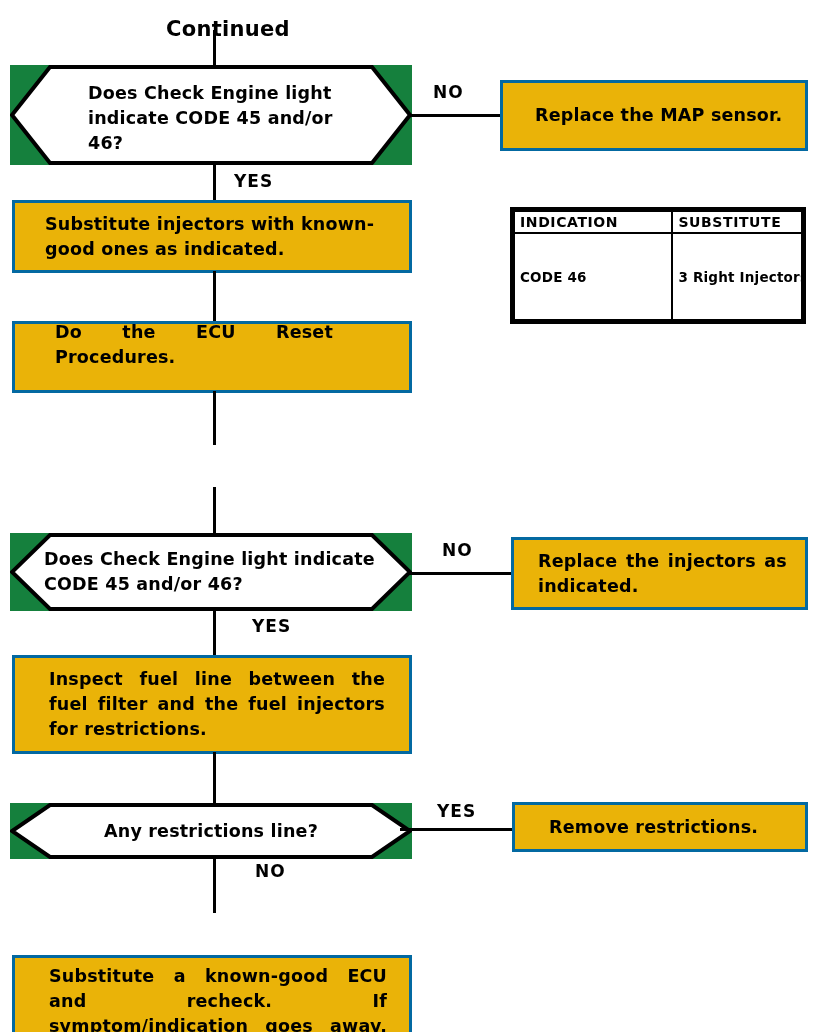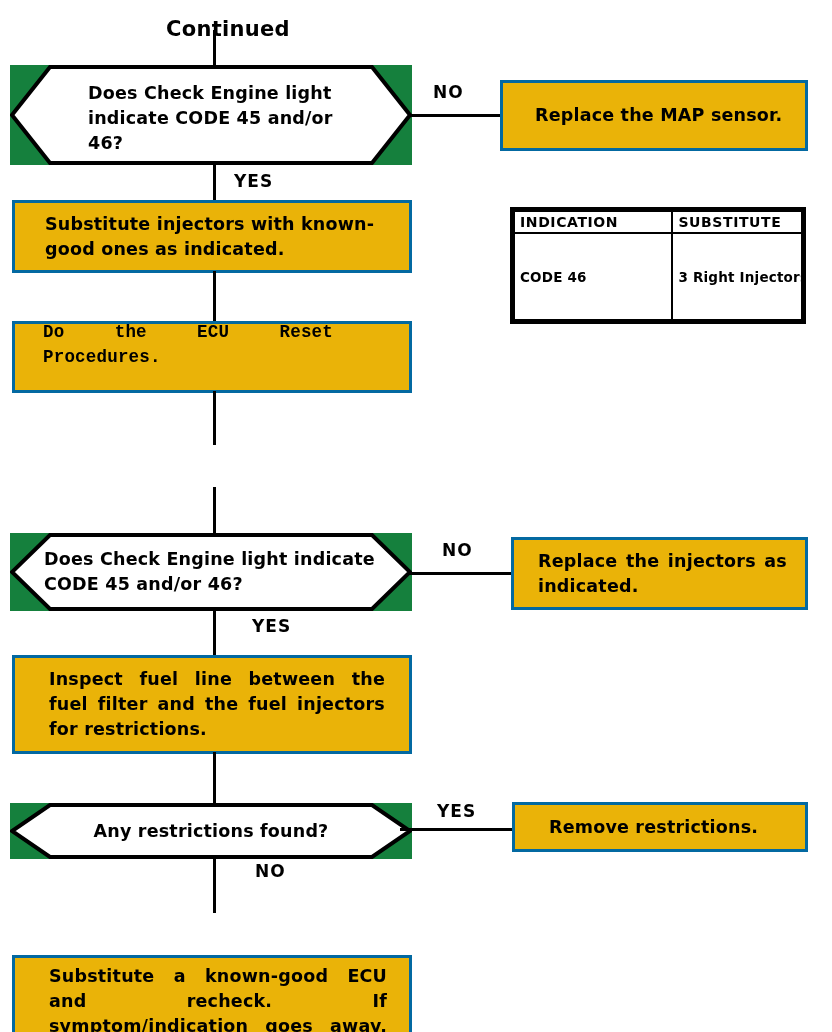--- a/index.html
+++ b/index.html
@@ -129,21 +129,21 @@
   <div class="vline" style="left:213px; top:163px; height:40px;"></div>
   <div class="flowlabel" style="left:234px; top:171px;">YES</div>
 
   <div class="node proc" style="left:12px; top:200px; width:400px; height:73px;">
     <div class="txt" style="padding-left:30px; padding-right:12px;">Substitute injectors with known-good ones as indicated.</div>
   </div>
 
   <div class="vline" style="left:213px; top:271px; height:52px;"></div>
 
   <div class="node proc" style="left:12px; top:321px; width:400px; height:72px;">
-    <div class="txt" style="padding-left:28px; padding-right:12px; text-align:justify; text-align-last:left; width:330px; position:relative; top:-12px;font-family:Liberation Mono, monospace;">Do the ECU Reset Procedures.</div>
+    <div class="txt" style="padding-left:40px; padding-right:12px; text-align:justify; text-align-last:left; width:330px; position:relative; top:-12px;">Do the ECU Reset Procedures.</div>
   </div>
 
   <div class="vline" style="left:213px; top:391px; height:54px;"></div>
 
 
   <div class="vline" style="left:213px; top:487px; height:48px;"></div>
 
   <div class="hex" style="left:10px; top:533px; width:402px; height:78px;">
     <svg class="hexsvg" viewBox="0 0 402 78" preserveAspectRatio="none">
       <polygon points="40,2 362,2 400,39 362,76 40,76 2,39" fill="#ffffff" stroke="#000000" stroke-width="4"></polygon>
@@ -164,21 +164,21 @@
   <div class="node proc justify" style="left:12px; top:655px; width:400px; height:99px;">
     <div class="txt" style="padding-left:34px; padding-right:24px;">Inspect fuel line between the fuel filter and the fuel injectors for restrictions.</div>
   </div>
 
   <div class="vline" style="left:213px; top:752px; height:54px;"></div>
 
   <div class="hex" style="left:10px; top:803px; width:402px; height:56px;">
     <svg class="hexsvg" viewBox="0 0 402 56" preserveAspectRatio="none">
       <polygon points="40,2 362,2 400,28 362,54 40,54 2,28" fill="#ffffff" stroke="#000000" stroke-width="4"></polygon>
     </svg>
-    <div class="txt" style="left:0px; top:16px; width:402px; text-align:center;">Any restrictions found?</div>
+    <div class="txt" style="left:0px; top:16px; width:402px; text-align:center;">Any restrictions line?</div>
   </div>
 
   <div class="hline" style="left:400px; top:828px; width:116px;"></div>
   <div class="flowlabel" style="left:437px; top:801px;">YES</div>
 
   <div class="node proc" style="left:512px; top:802px; width:296px; height:50px;">
     <div class="txt" style="padding-left:34px; padding-right:12px;">Remove restrictions.</div>
   </div>
 
   <div class="vline" style="left:213px; top:857px; height:56px;"></div>

